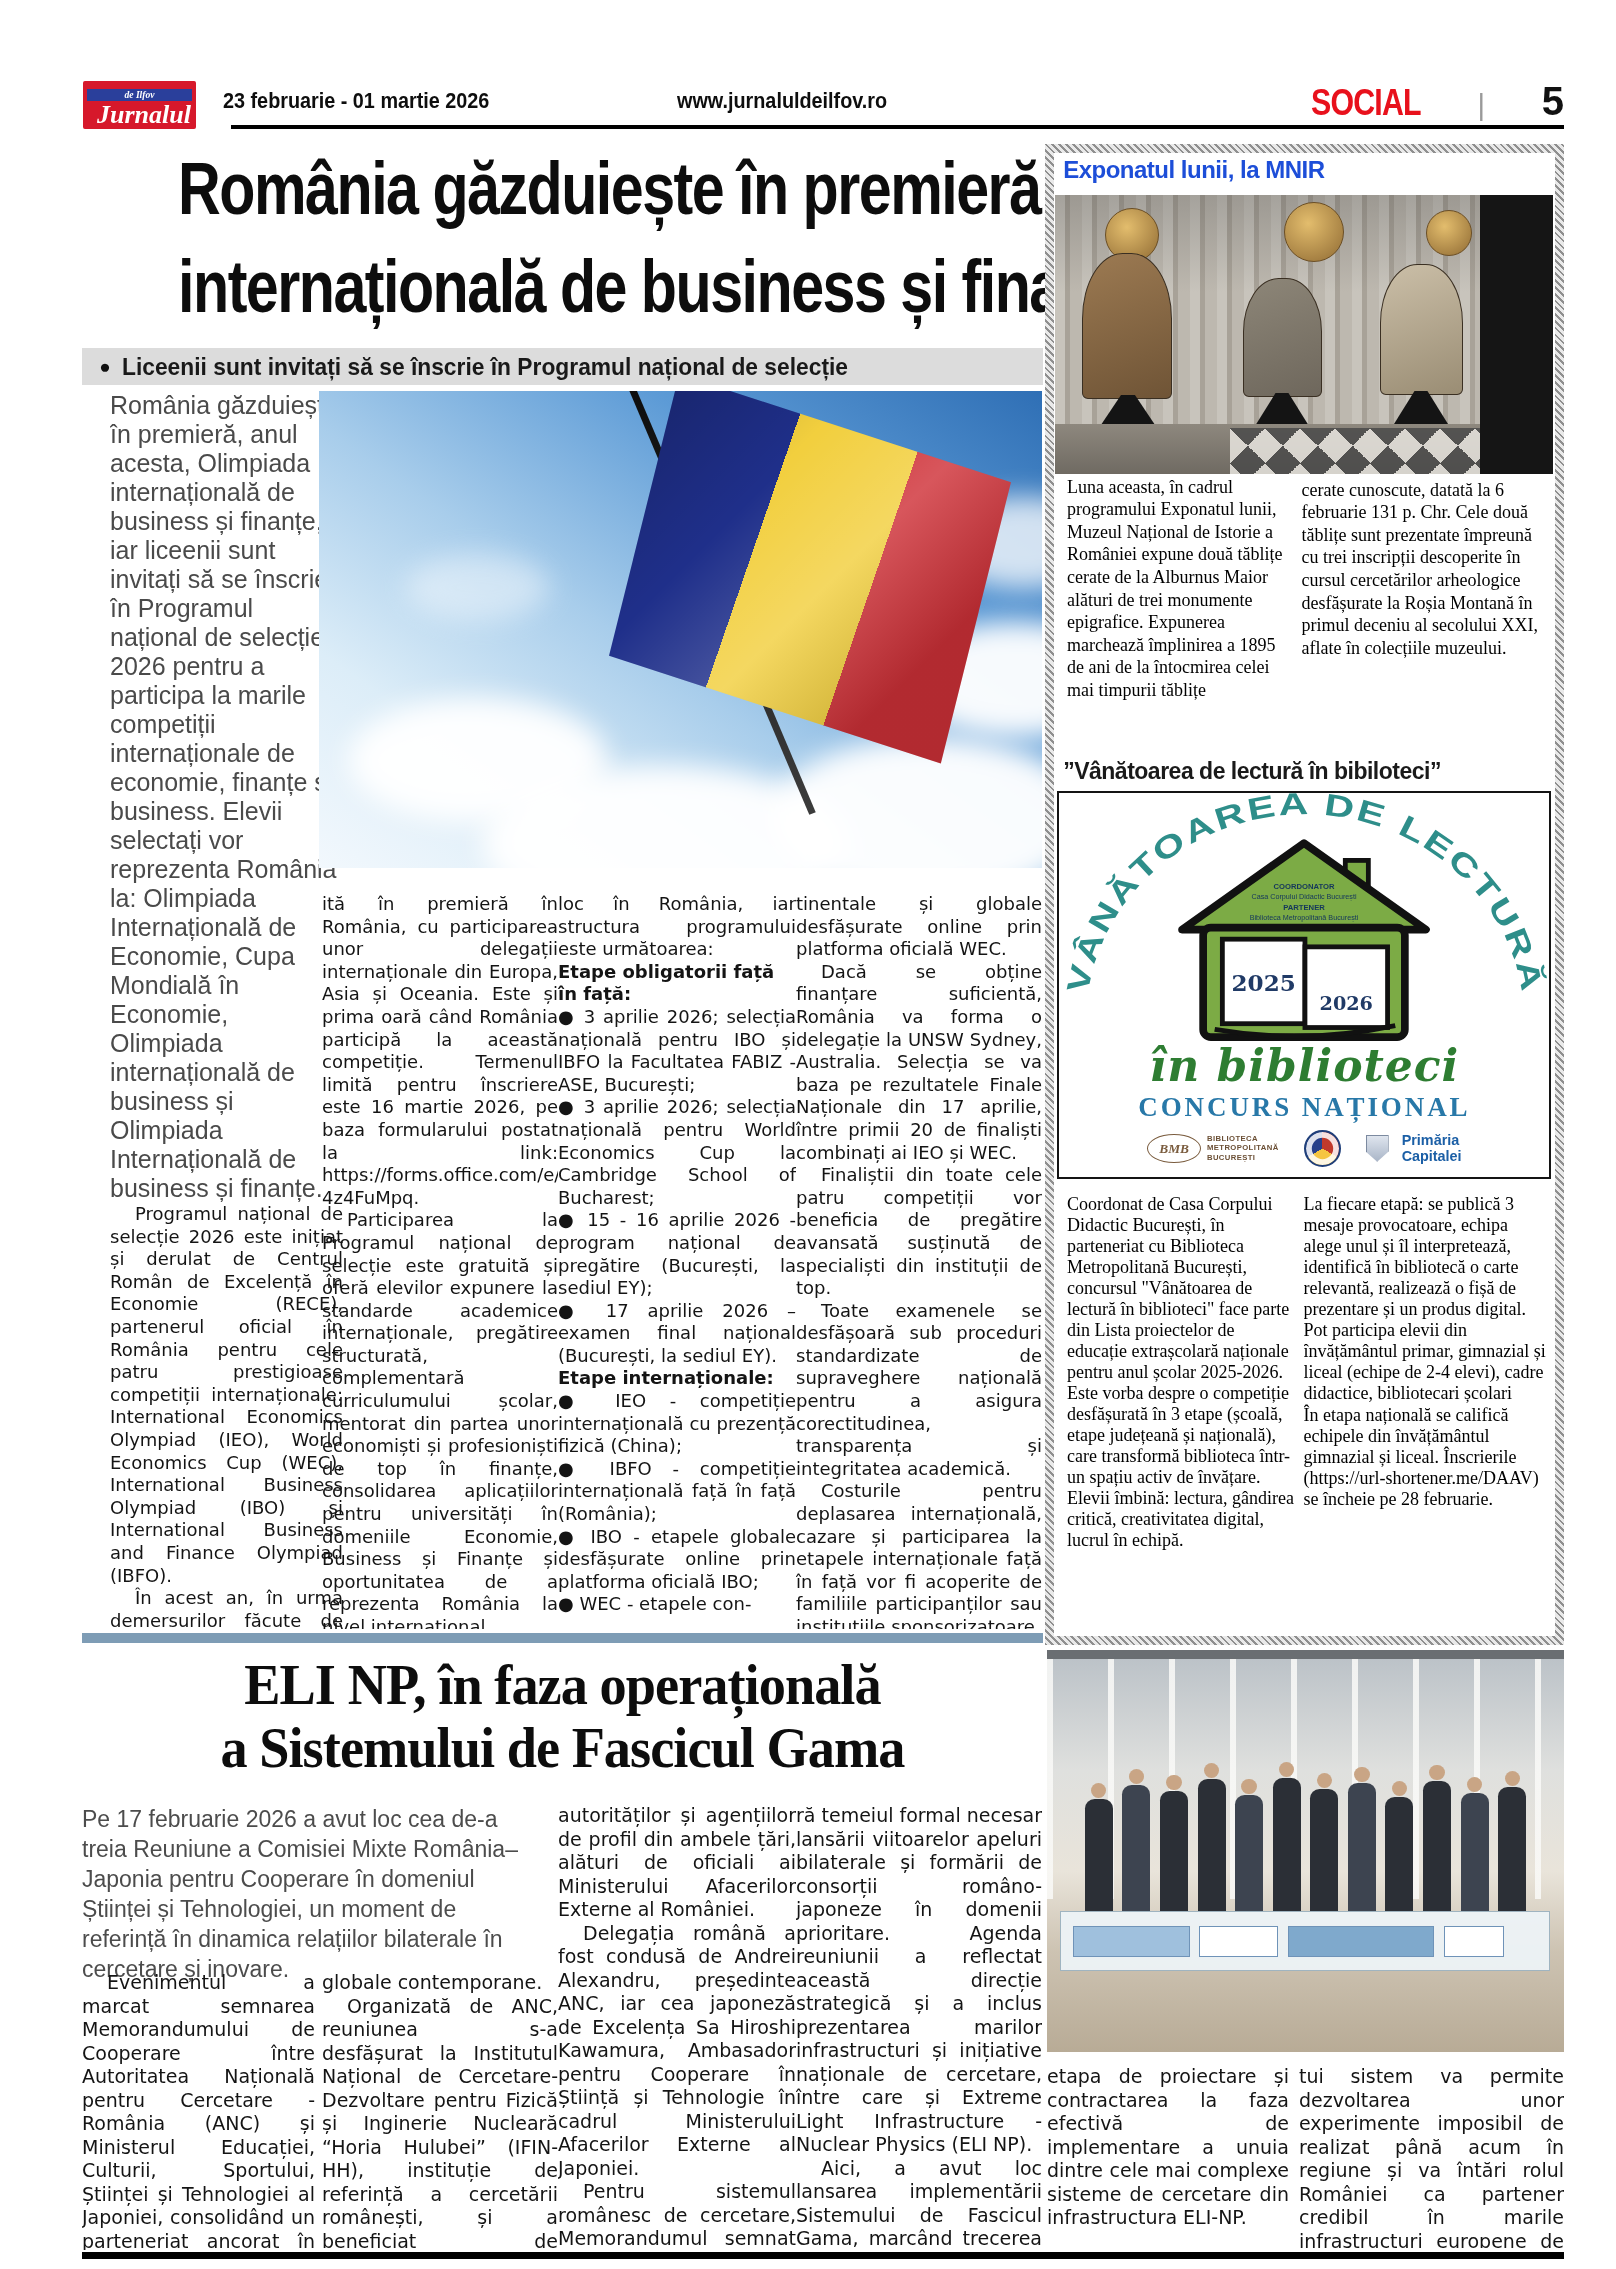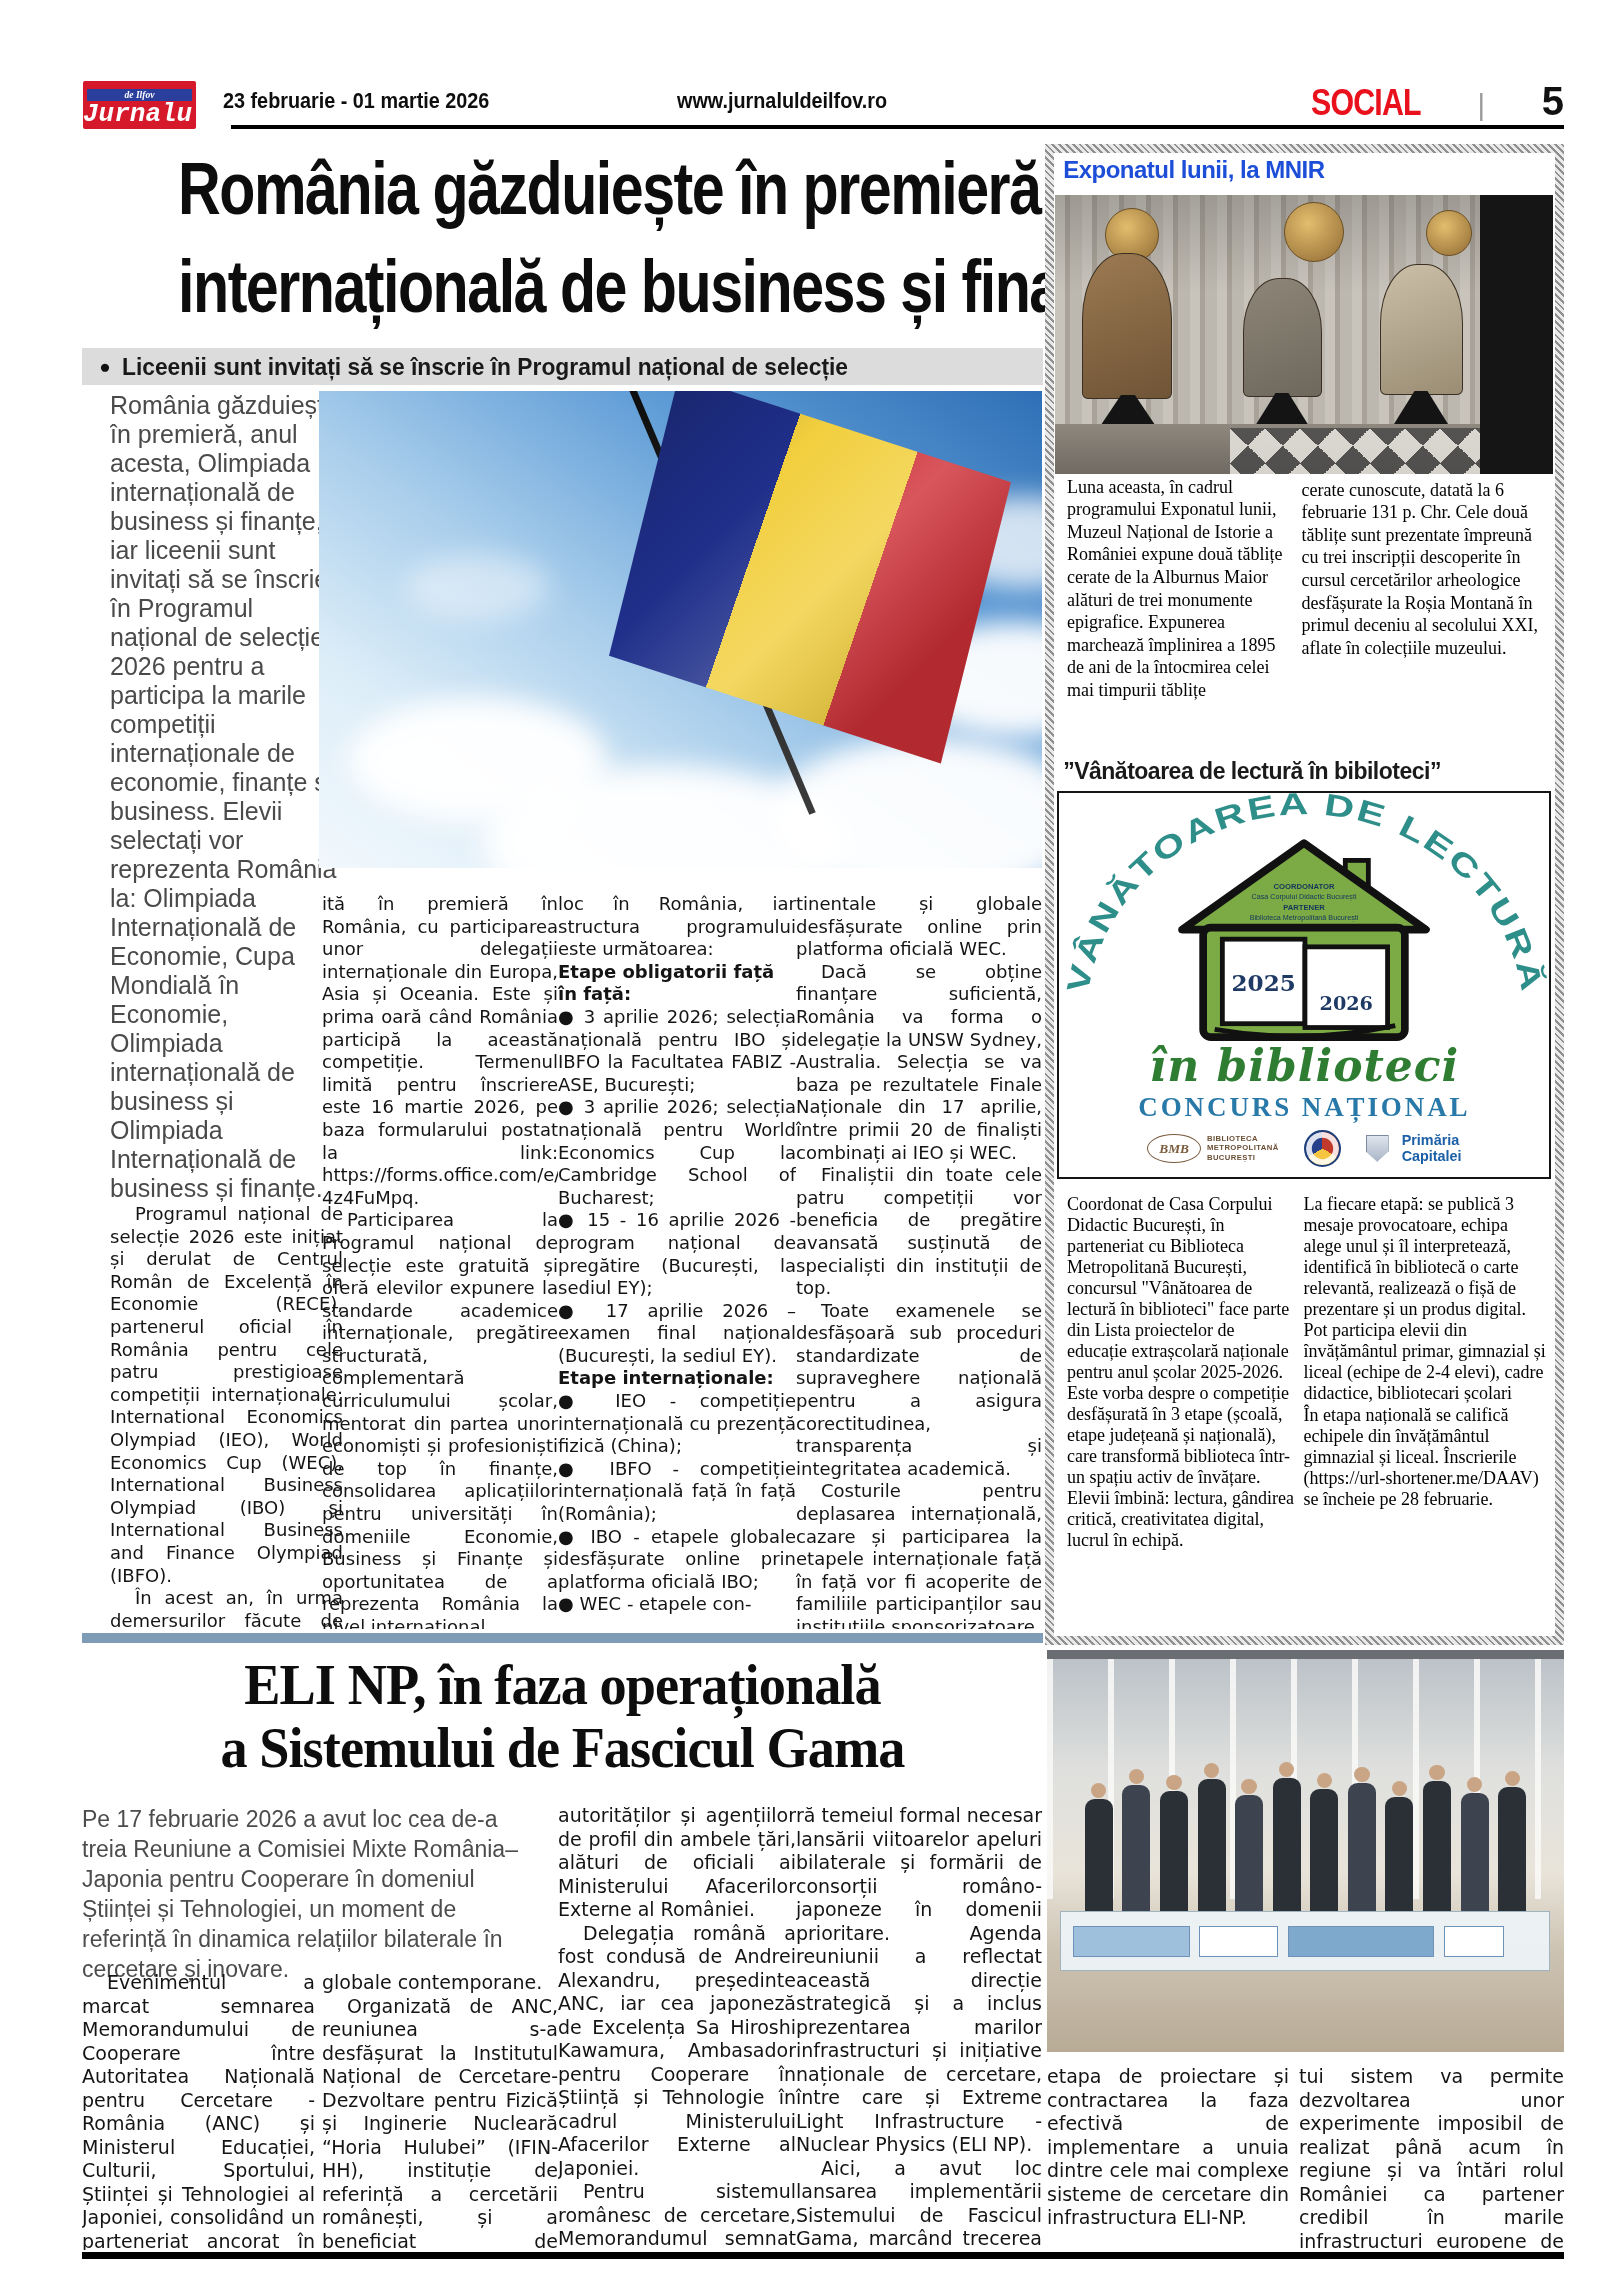--- a/index.html
+++ b/index.html
@@ -4,22 +4,22 @@
 <style>
   html,body{margin:0;padding:0;background:#ffffff;}
   #page{position:relative;width:1617px;height:2269px;background:#fff;overflow:hidden;
         font-family:"Liberation Sans",sans-serif;color:#161616;}
   .abs{position:absolute;}
 
   
   .masthead-logo{left:83px;top:81px;width:113px;height:48px;background:#d6182b;border-radius:1.9px;}
   .logo-band{position:absolute;left:3.8px;right:3.8px;top:7.7px;height:12.5px;background:#2a3f9b;}
   .logo-band span{display:block;text-align:center;color:#fff;font-size:9.6px;font-style:italic;font-weight:700;line-height:12.5px;font-family:"Liberation Serif",serif;}
-  .logo-word{position:absolute;left:0;right:0;bottom:1px;text-align:center;color:#fff;
-             font-family:Liberation Mono, monospace;font-style:italic;font-weight:700;font-size:26px;line-height:27px;}
+  .logo-word{position:absolute;left:9px;right:0;bottom:1px;text-align:center;color:#fff;
+             font-family:Liberation Serif, serif;font-style:italic;font-weight:700;font-size:26px;line-height:27px;}
   .hdr-text{top:88px;font-size:22px;font-weight:700;transform:scaleX(.9);transform-origin:0 0;white-space:nowrap;color:#0e0e0e;}
   .hdr-right{left:1287px;top:79px;width:277px;display:flex;justify-content:space-between;align-items:baseline;gap:4px;}
   .section-label{color:#e8111c;font-size:37px;font-weight:800;transform:scaleX(.82);transform-origin:100% 100%;letter-spacing:-1px;}
   .hdr-sep{color:#9a9a9a;font-size:29px;font-weight:400;}
   .page-number{color:#111;font-size:40px;font-weight:700;}
   .header-rule{left:231px;top:125px;width:1333px;height:3.8px;background:#000;}
 
   
   .main-headline{left:82px;top:140px;width:961px;text-align:center;font-weight:700;
                  font-size:74px;line-height:98px;letter-spacing:-1.9px;color:#0d0d0d;

